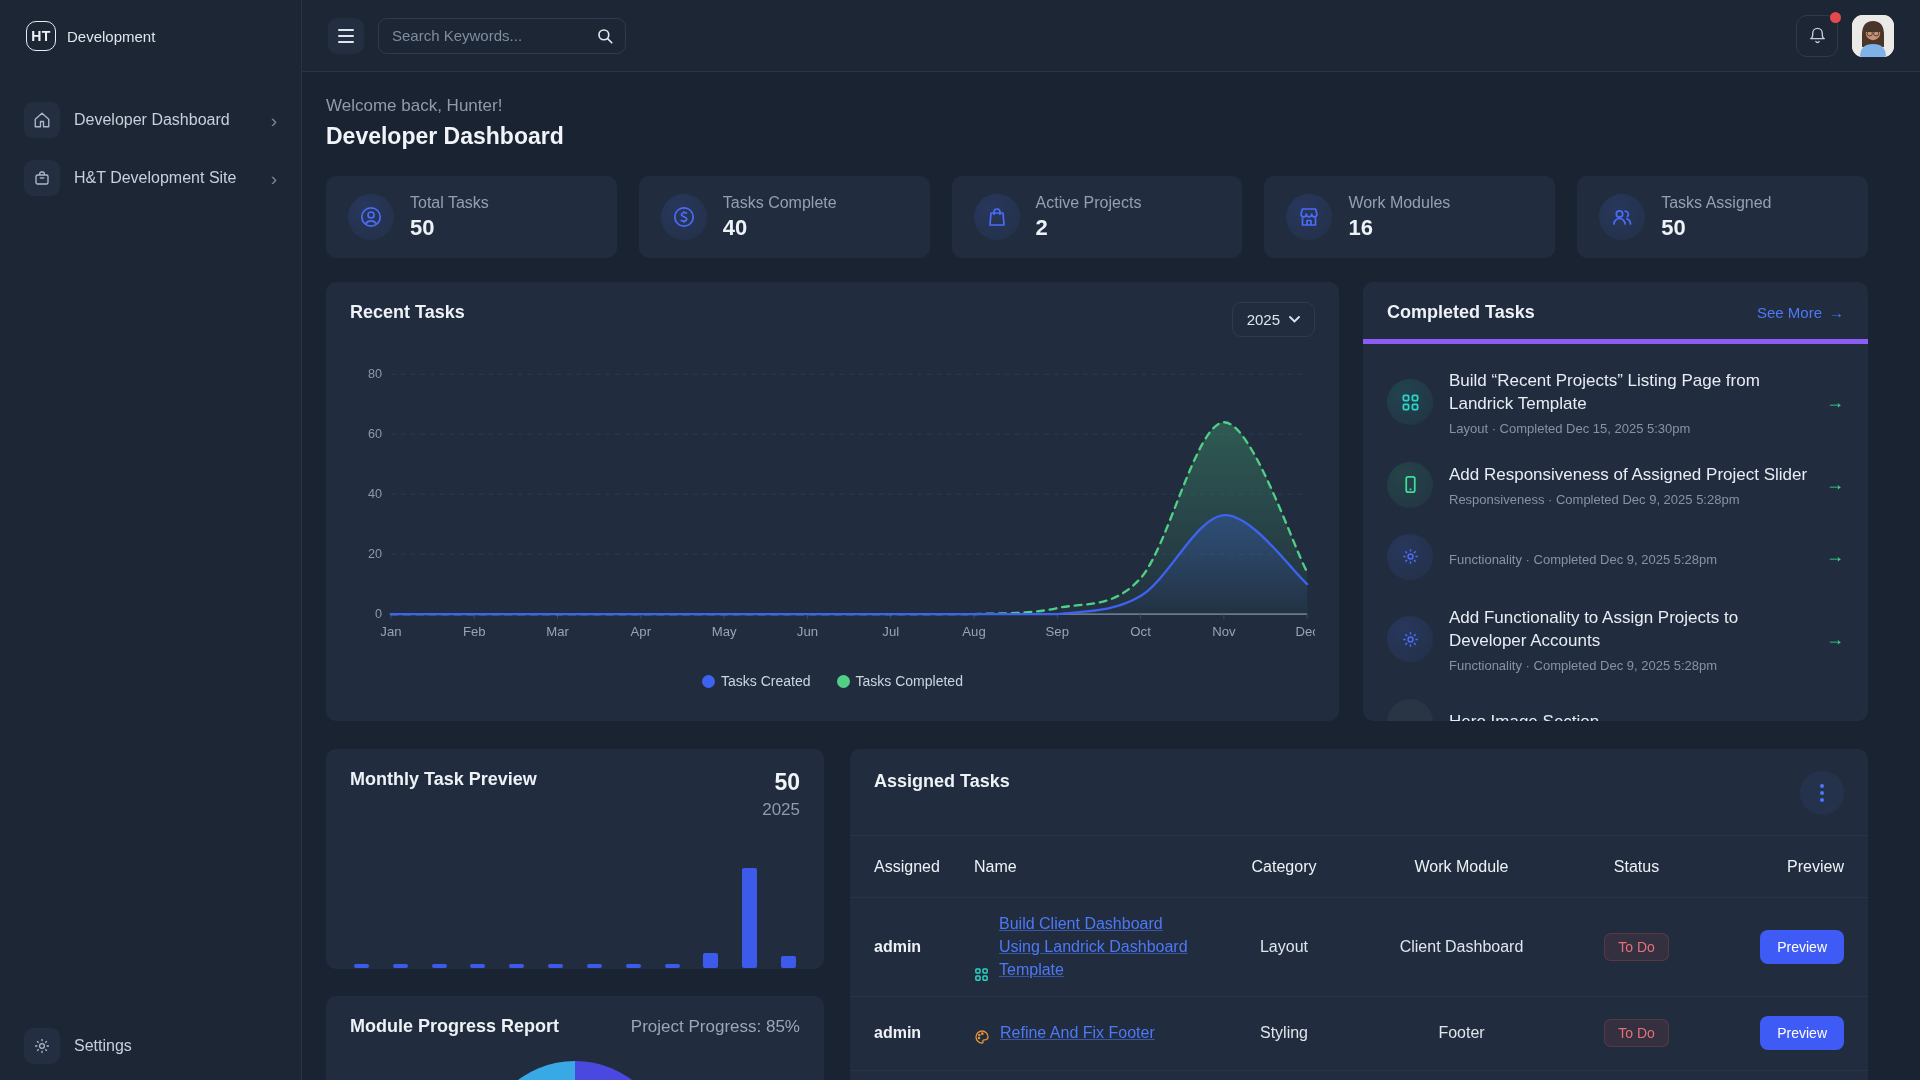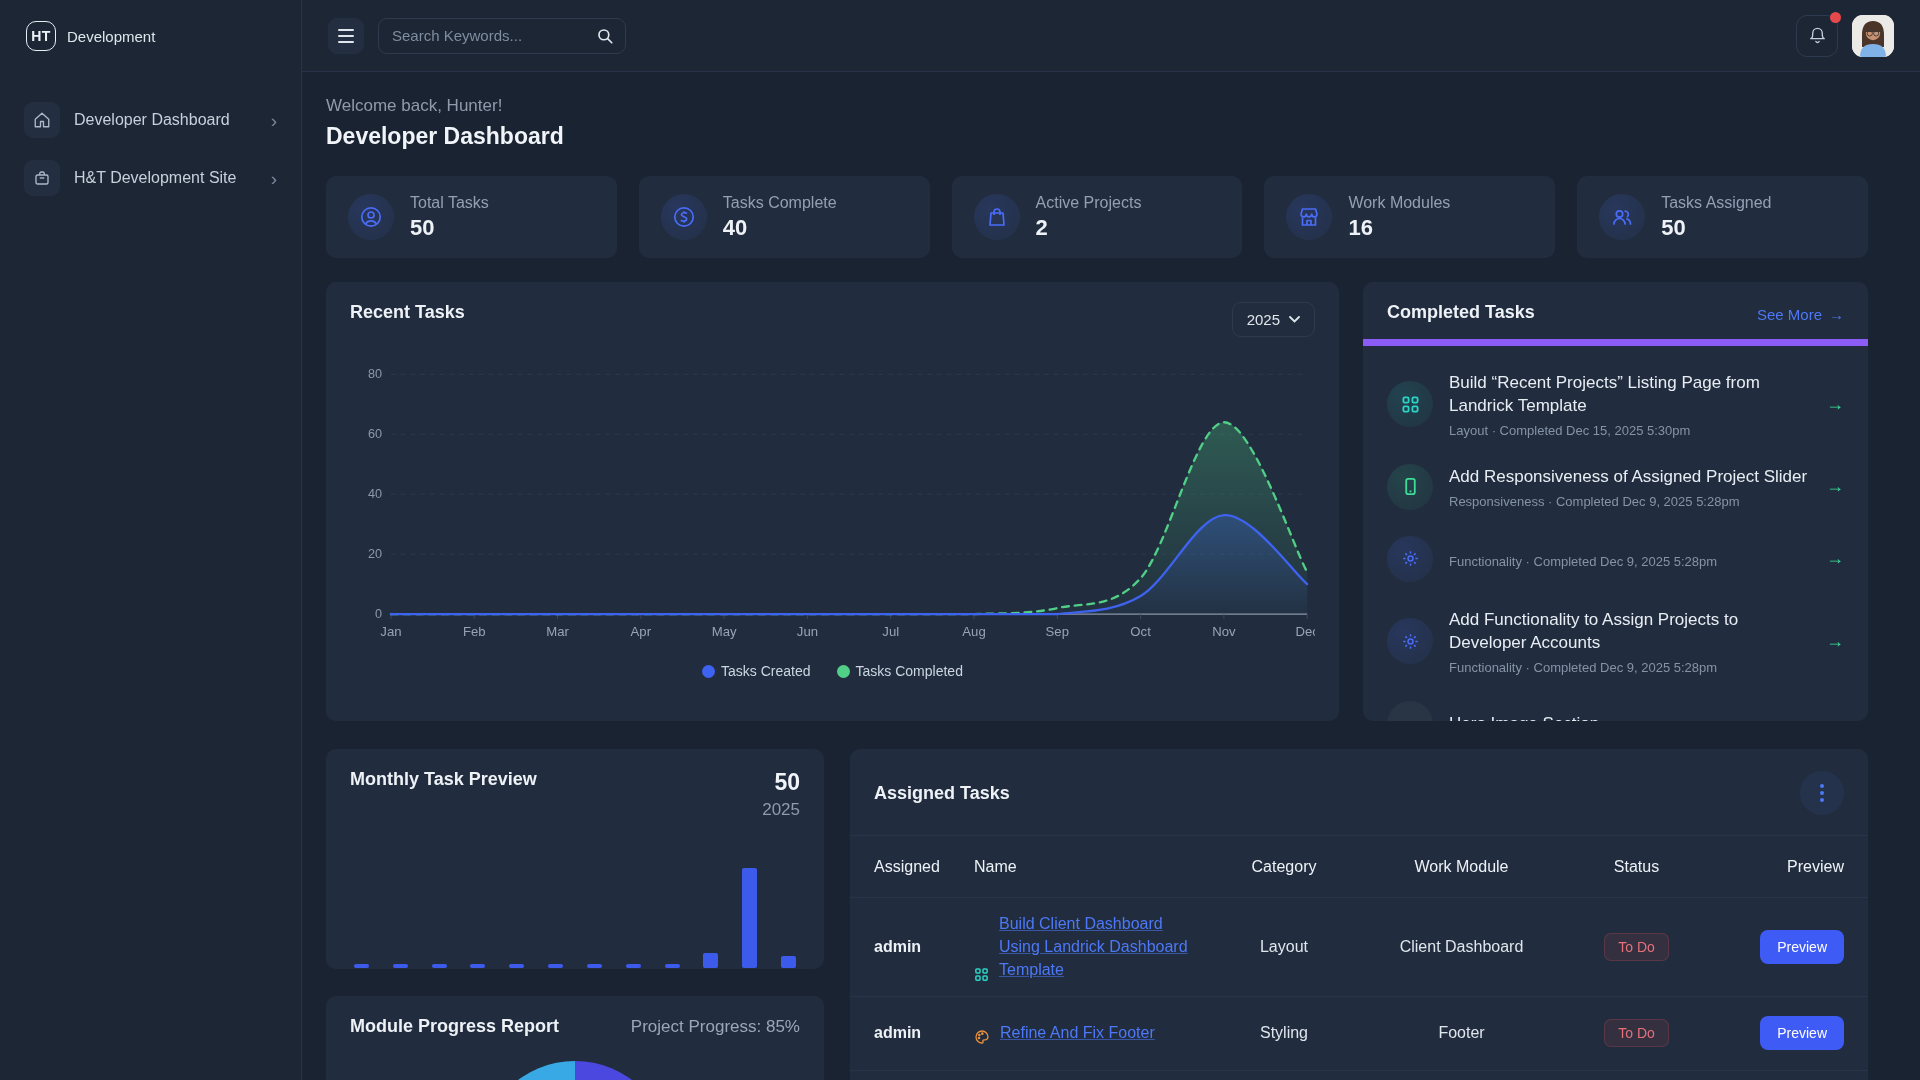--- a/index.html
+++ b/index.html
@@ -88,29 +88,29 @@
   .row-mid { display:flex; gap:24px; margin-top:24px; }
   .card-title { font-size:18px; font-weight:700; color:#eef2f7; }
 
   
   .recent-card { flex:1; height:439px; padding:20px 24px 10px; min-width:0; }
   .recent-head { display:flex; align-items:flex-start; justify-content:space-between; }
   .year-select {
     display:flex; align-items:center; gap:9px; border:1px solid #2d3b50; border-radius:9px;
     padding:8px 14px; font-size:15px; color:#dfe5ec; background:transparent; cursor:pointer;
   }
-  .legend-row { display:flex; justify-content:center; gap:26px; margin-top:2px; }
+  .legend-row { display:flex; justify-content:center; gap:26px; margin-top:12px; }
   .legend-item { display:flex; align-items:center; gap:6px; font-size:14px; color:#cdd5e1; }
   .legend-dot { width:13px; height:13px; border-radius:50%; }
 
   
   .completed-card { width:505px; min-width:505px; height:439px; overflow:hidden; }
   .completed-head {
-    display:flex; align-items:flex-end; justify-content:space-between;
-    padding:20px 24px 16px; border-bottom:7px solid #8b5cf6;
+    display:flex; align-items:center; justify-content:space-between;
+    padding:20px 24px 16px; border-bottom:5px solid #8b5cf6;
   }
   .see-more { font-size:15px; color:#4d78f7; text-decoration:none; display:flex; align-items:center; gap:7px; }
   .completed-list { padding:12px 24px 0; }
   .c-item { display:flex; align-items:center; gap:16px; padding:13px 0; }
   .c-ic { width:46px; height:46px; min-width:46px; border-radius:50%; display:flex; align-items:center; justify-content:center; }
   .c-ic.teal  { color:#2bd4c4; background:radial-gradient(circle at 35% 30%, rgba(43,212,196,.13), rgba(43,212,196,.04)); }
   .c-ic.green { color:#3ddc97; background:radial-gradient(circle at 35% 30%, rgba(61,220,151,.13), rgba(61,220,151,.04)); }
   .c-ic.blue  { color:#4a6cf7; background:radial-gradient(circle at 35% 30%, rgba(74,108,247,.16), rgba(74,108,247,.05)); }
   .c-ic.dim   { background:rgba(255,255,255,.04); }
   .c-body { flex:1; min-width:0; }
@@ -130,21 +130,21 @@
   .mini-slot { width:15px; display:flex; align-items:flex-end; justify-content:center; }
   .mini-bar { width:15px; border-radius:2px; }
 
   .module-card { height:300px; padding:20px 24px; position:relative; overflow:hidden; }
   .module-head { display:flex; justify-content:space-between; align-items:center; }
   .module-progress-label { font-size:17px; color:#9aa7ba; }
   .pie { width:190px; height:190px; border-radius:50%; margin:24px auto 0; }
 
   
   .assigned-card { flex:1; height:420px; min-width:0; }
-  .assigned-head { display:flex; align-items:center; justify-content:space-between; padding:22px 24px 20px; }
+  .assigned-head { display:flex; justify-content:space-between; padding:22px 24px 20px; }
   .kebab-btn {
     width:44px; height:44px; border-radius:50%; border:none; cursor:pointer;
     background:rgba(77,120,247,.08); color:#4d78f7; font-size:16px; letter-spacing:0; line-height:1;
     display:flex; align-items:center; justify-content:center; flex-direction:column; gap:3px;
   }
   .kebab-btn i { width:4px; height:4px; border-radius:50%; background:#4d78f7; display:block; }
   .tbl { width:100%; }
   .tbl-row {
     display:grid; grid-template-columns:100px 1fr 150px 205px 145px 135px;
     align-items:center; padding:0 24px; border-top:1px solid #27344a;
@@ -188,20 +188,31 @@
         <svg width="18" height="18" viewBox="0 0 24 24" fill="none" stroke="currentColor" stroke-width="1.8" stroke-linejoin="round">
             <rect x="4" y="8" width="16" height="12" rx="2"></rect>
             <path d="M9 8 V6 a2 2 0 0 1 2-2 h2 a2 2 0 0 1 2 2 v2"></path>
             <path d="M9 12 h6"></path>
           </svg>
       </span>
       <span class="lbl">H&amp;T Development Site</span>
       <span class="chev">›</span>
     </div>
   </nav>
+  <div class="side-footer">
+    <div class="side-item">
+      <span class="icon-box">
+        <svg width="18" height="18" viewBox="0 0 24 24" fill="none" stroke="currentColor" stroke-width="1.7">
+            <circle cx="12" cy="12" r="3.2"></circle>
+            <path d="M12 2.8v3M12 18.2v3M2.8 12h3M18.2 12h3M5.5 5.5l2.1 2.1M16.4 16.4l2.1 2.1M18.5 5.5l-2.1 2.1M7.6 16.4l-2.1 2.1"></path>
+          </svg>
+      </span>
+      <span class="lbl">Settings</span>
+    </div>
+  </div>
 </aside>
 
 <div class="main">
   <header class="topbar">
     <button class="hamburger">
       <svg width="16" height="14" viewBox="0 0 16 14" stroke="currentColor" stroke-width="2" stroke-linecap="round">
           <path d="M1 1h14M1 7h14M1 13h14"></path>
         </svg>
     </button>
     <div class="search-wrap">

